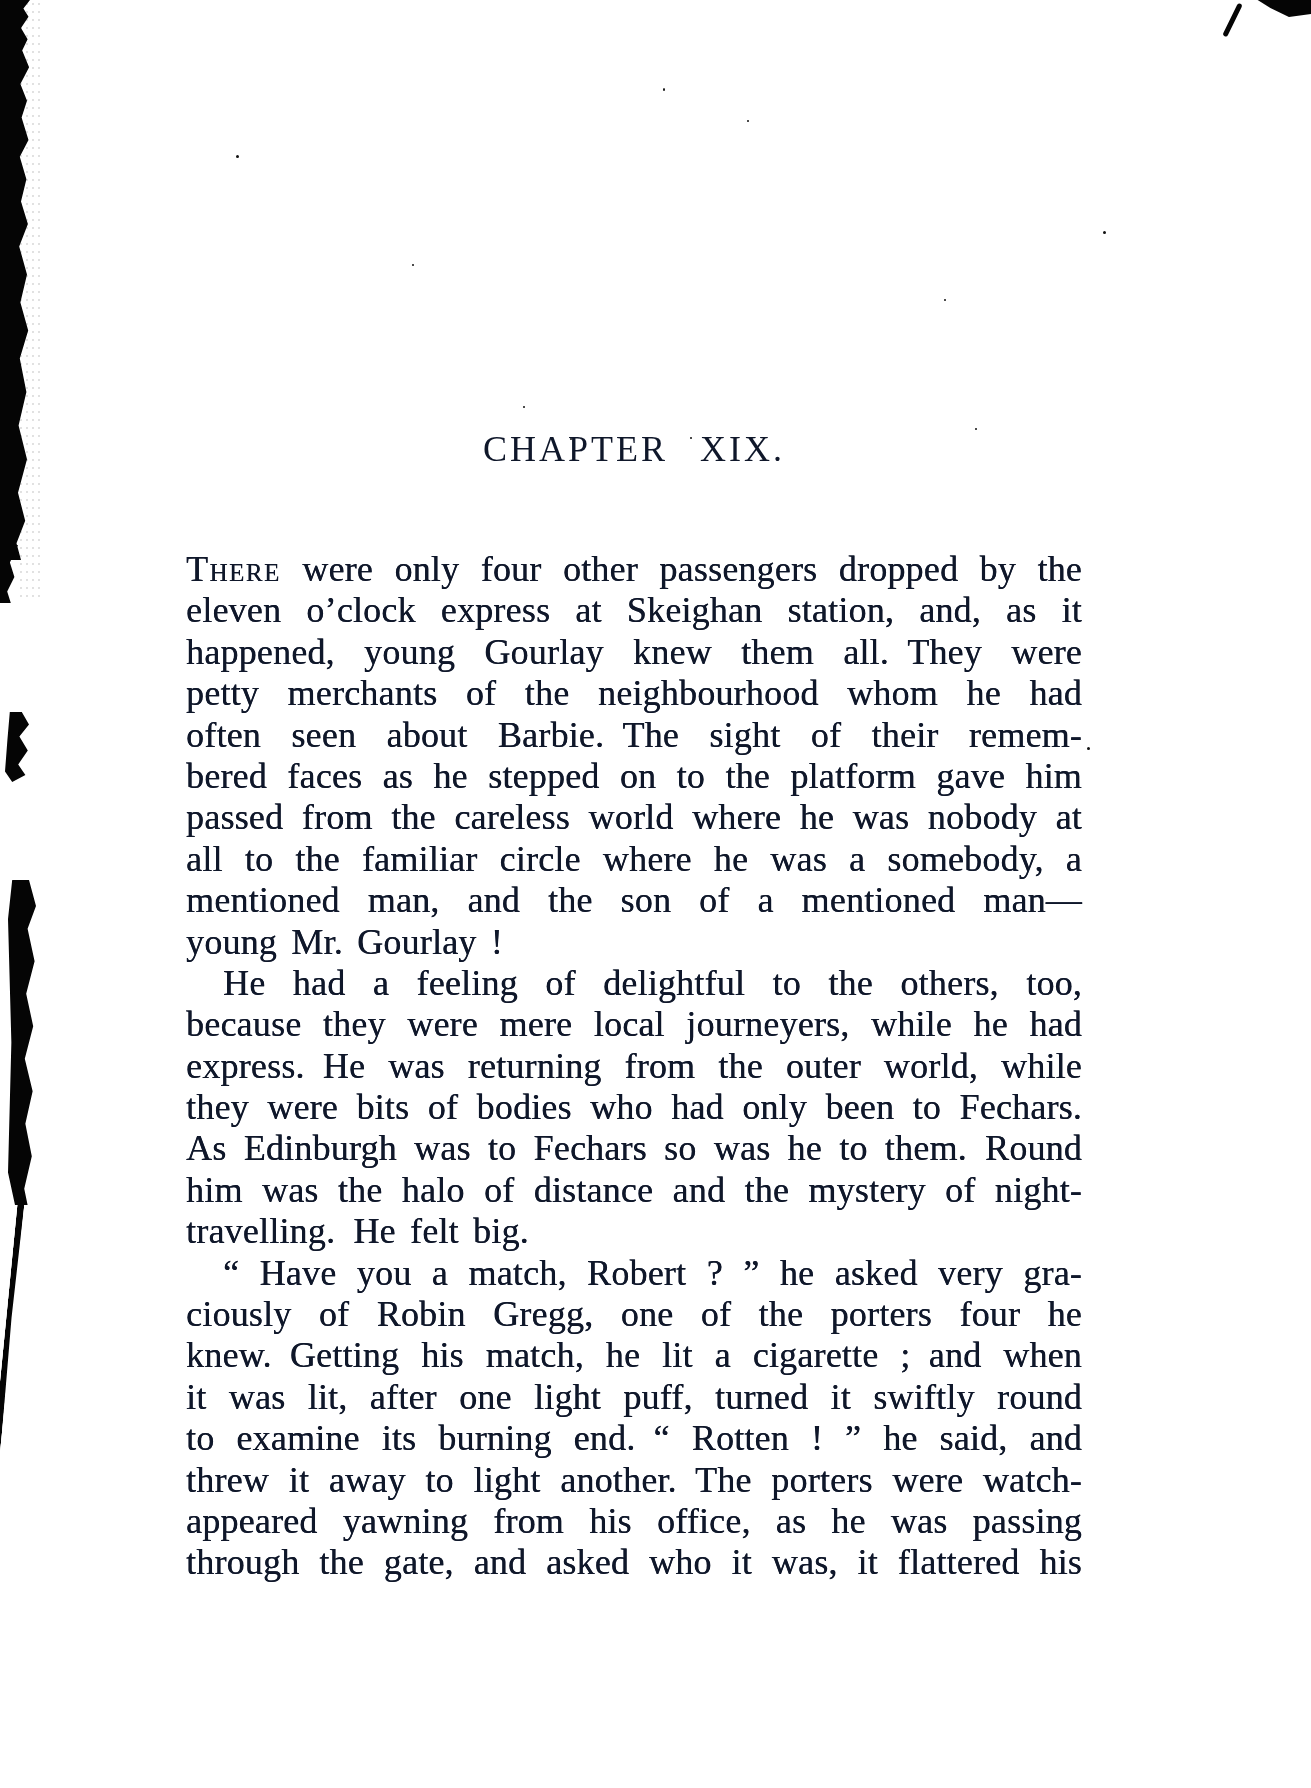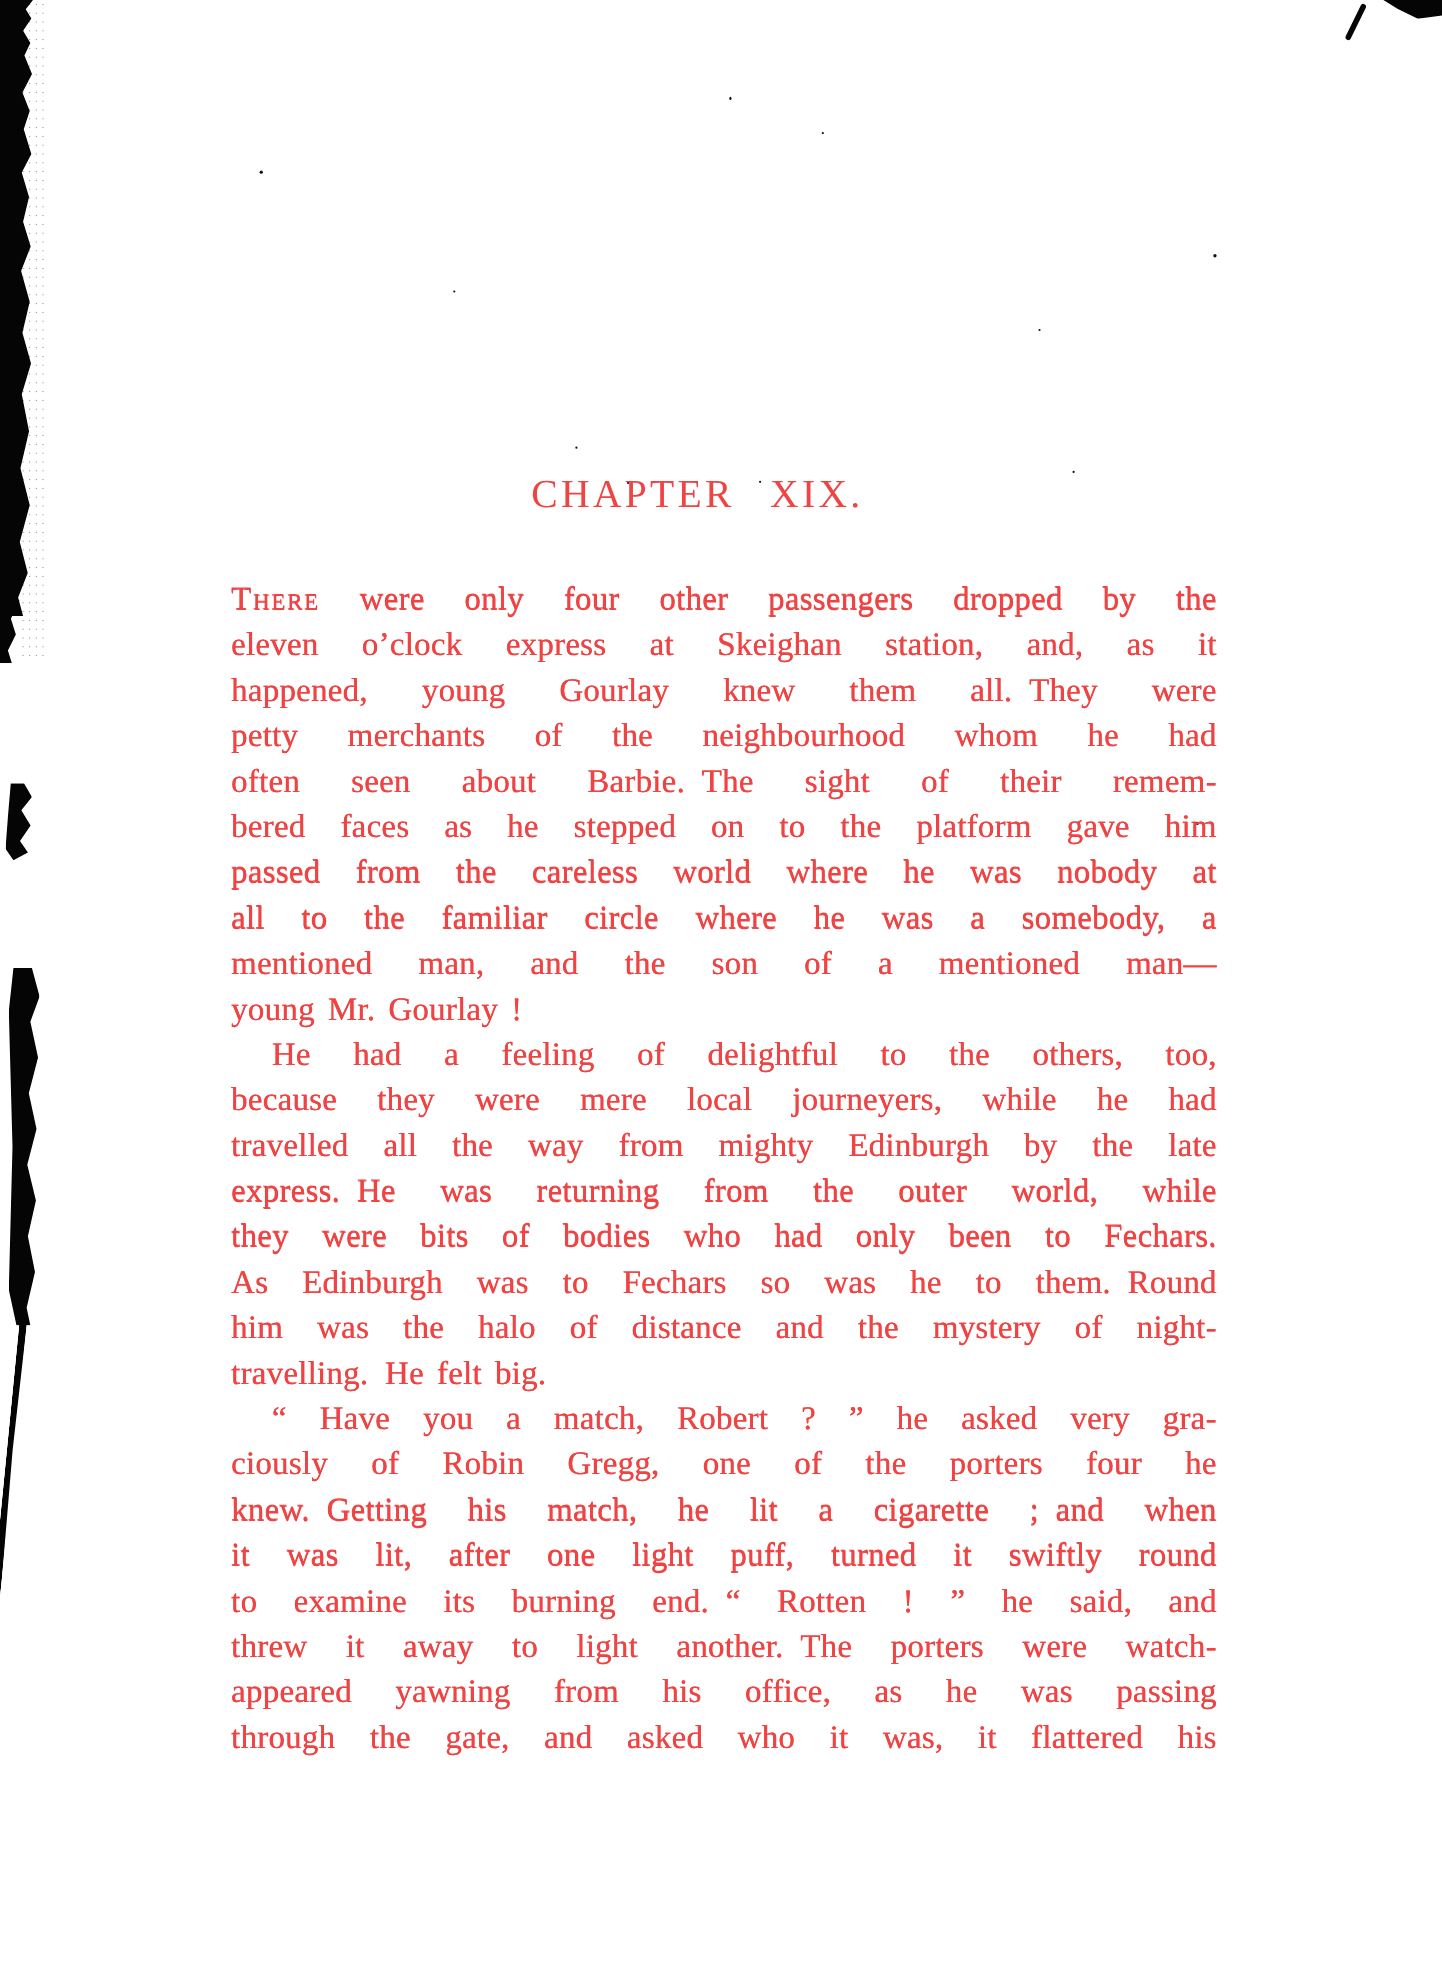--- a/index.html
+++ b/index.html
@@ -7,21 +7,21 @@
     padding: 0;
     background: #ffffff;
   }
   .page {
     position: relative;
     width: 1311px;
     height: 1788px;
     background: #ffffff;
     overflow: hidden;
     font-family: "Liberation Serif", "DejaVu Serif", serif;
-    color: #ef4444;
+    color: #0f172a;
   }
 
   
   .chapter-heading {
     position: absolute;
     left: 186px;
     top: 428px;
     width: 896px;
     margin: 0;
     font-size: 36px;
@@ -29,28 +29,27 @@
     text-align: center;
     letter-spacing: 3px;
     word-spacing: 20px;
     white-space: nowrap;
   }
 
   
   .text-block {
     position: absolute;
     left: 186px;
-    top: 524px;
+    top: 549px;
     width: 896px;
-    font-size: 30px;
+    font-size: 36px;
     line-height: 41.4px;
     letter-spacing: 0.2px;
     word-spacing: 0.14em;
     text-shadow: 0.3px 0.3px 0 currentColor;
-    margin-left: 24px;
   }
   .line {
     text-align: justify;
     text-align-last: justify;
     height: 41.4px;
     overflow: visible;
   }
   .line.last {
     text-align-last: left;
   }
@@ -146,21 +145,20 @@
       <div class="line">happened, young Gourlay knew them all. They were</div>
       <div class="line">petty merchants of the neighbourhood whom he had</div>
       <div class="line">often seen about Barbie. The sight of their remem-</div>
       <div class="line">bered faces as he stepped on to the platform gave him</div>
       <div class="line">passed from the careless world where he was nobody at</div>
       <div class="line">all to the familiar circle where he was a somebody, a</div>
       <div class="line">mentioned man, and the son of a mentioned man—</div>
       <div class="line last">young Mr. Gourlay !</div>
       <div class="line indent">He had a feeling of delightful to the others, too,</div>
       <div class="line">because they were mere local journeyers, while he had</div>
-      <div class="line">travelled all the way from mighty Edinburgh by the late</div>
       <div class="line">express. He was returning from the outer world, while</div>
       <div class="line">they were bits of bodies who had only been to Fechars.</div>
       <div class="line">As Edinburgh was to Fechars so was he to them. Round</div>
       <div class="line">him was the halo of distance and the mystery of night-</div>
       <div class="line last">travelling. He felt big.</div>
       <div class="line indent">“ Have you a match, Robert ? ” he asked very gra-</div>
       <div class="line">ciously of Robin Gregg, one of the porters four he</div>
       <div class="line">knew. Getting his match, he lit a cigarette ; and when</div>
       <div class="line">it was lit, after one light puff, turned it swiftly round</div>
       <div class="line">to examine its burning end. “ Rotten ! ” he said, and</div>

